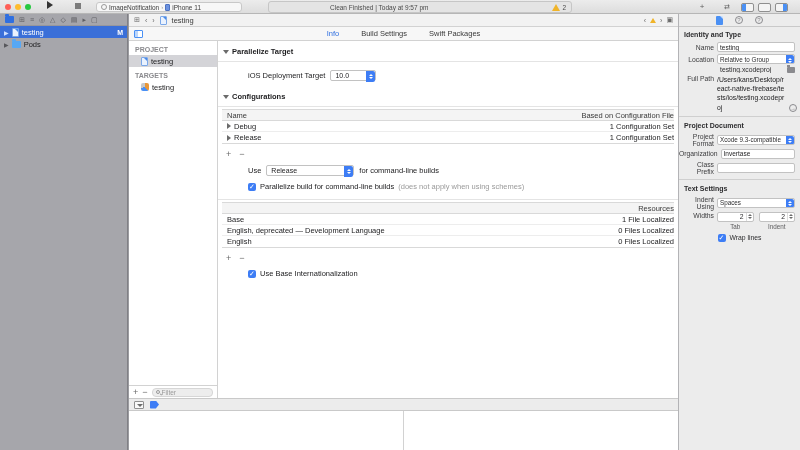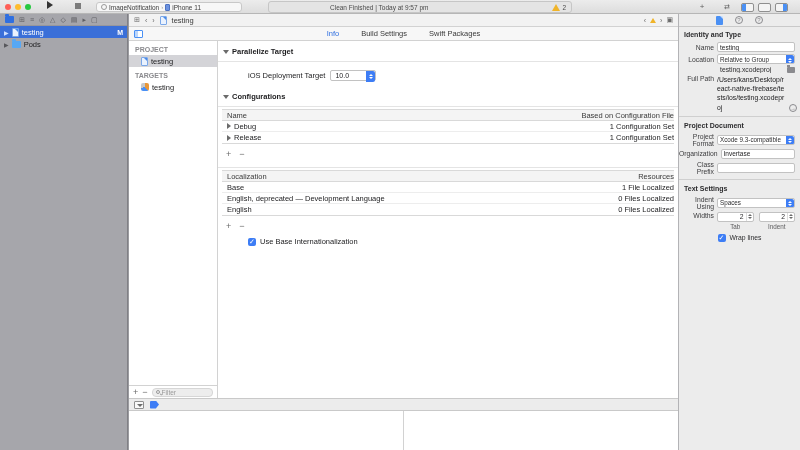--- a/index.html
+++ b/index.html
@@ -301,26 +301,41 @@
                 <span class="tri-right"></span>
                 <span>Release</span>
               </span>
             <span class="c2">1 Configuration Set</span>
           </div>
         </div>
         <div class="plusminus">
           <span class="pm">+</span>
           <span class="pm">−</span>
         </div>
+        <div class="use-row">
+          <span>Use</span>
+          <span class="dropdown dd-w88">
+            <span class="dd-val">Release</span>
+            <span class="dd-cap">
+                <i class="up"></i>
+                <i class="dn"></i>
+              </span>
+          </span>
+          <span>for command-line builds</span>
+        </div>
+        <div class="check-row">
+          <span class="checkbox">✓</span>
+          <span>Parallelize build for command-line builds</span>
+          <span class="note">(does not apply when using schemes)</span>
+        </div>
         <div class="spacer-s"></div>
 
         <div class="hr"></div>
         <div class="tbl">
           <div class="tbl-hrow">
-            <span class="c1">Localization</span>
             <span class="c2">Resources</span>
           </div>
           <div class="tbl-row">
             <span class="c1">Base</span>
             <span class="c2">1 File Localized</span>
           </div>
           <div class="tbl-row">
             <span class="c1">English, deprecated — Development Language</span>
             <span class="c2">0 Files Localized</span>
           </div>

